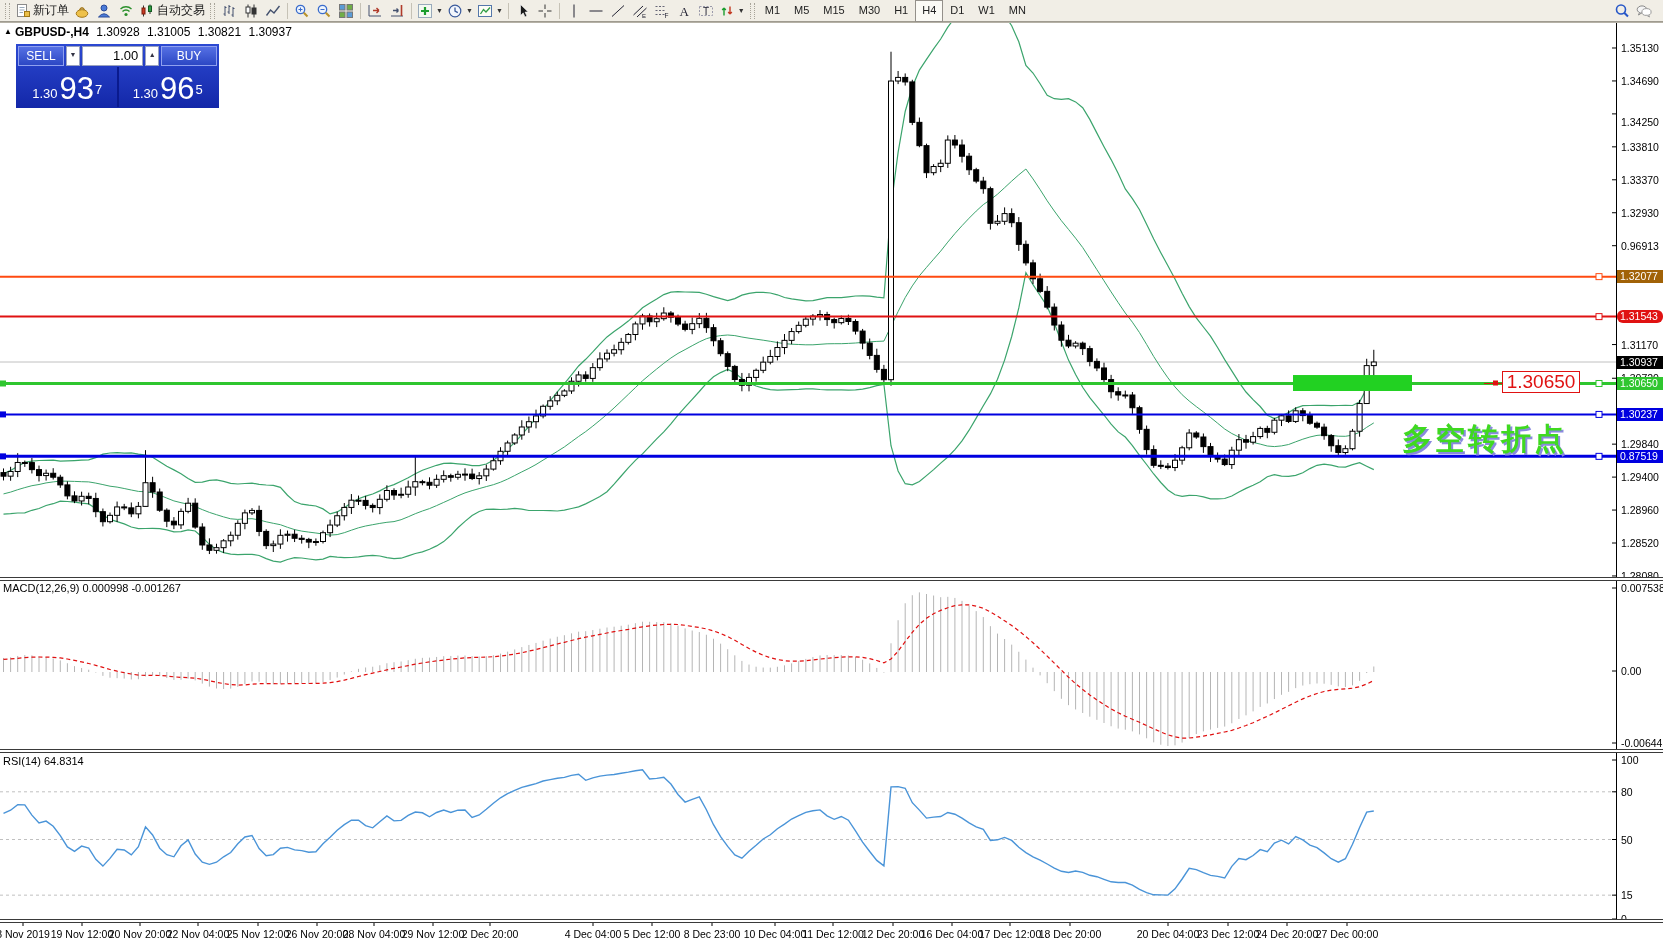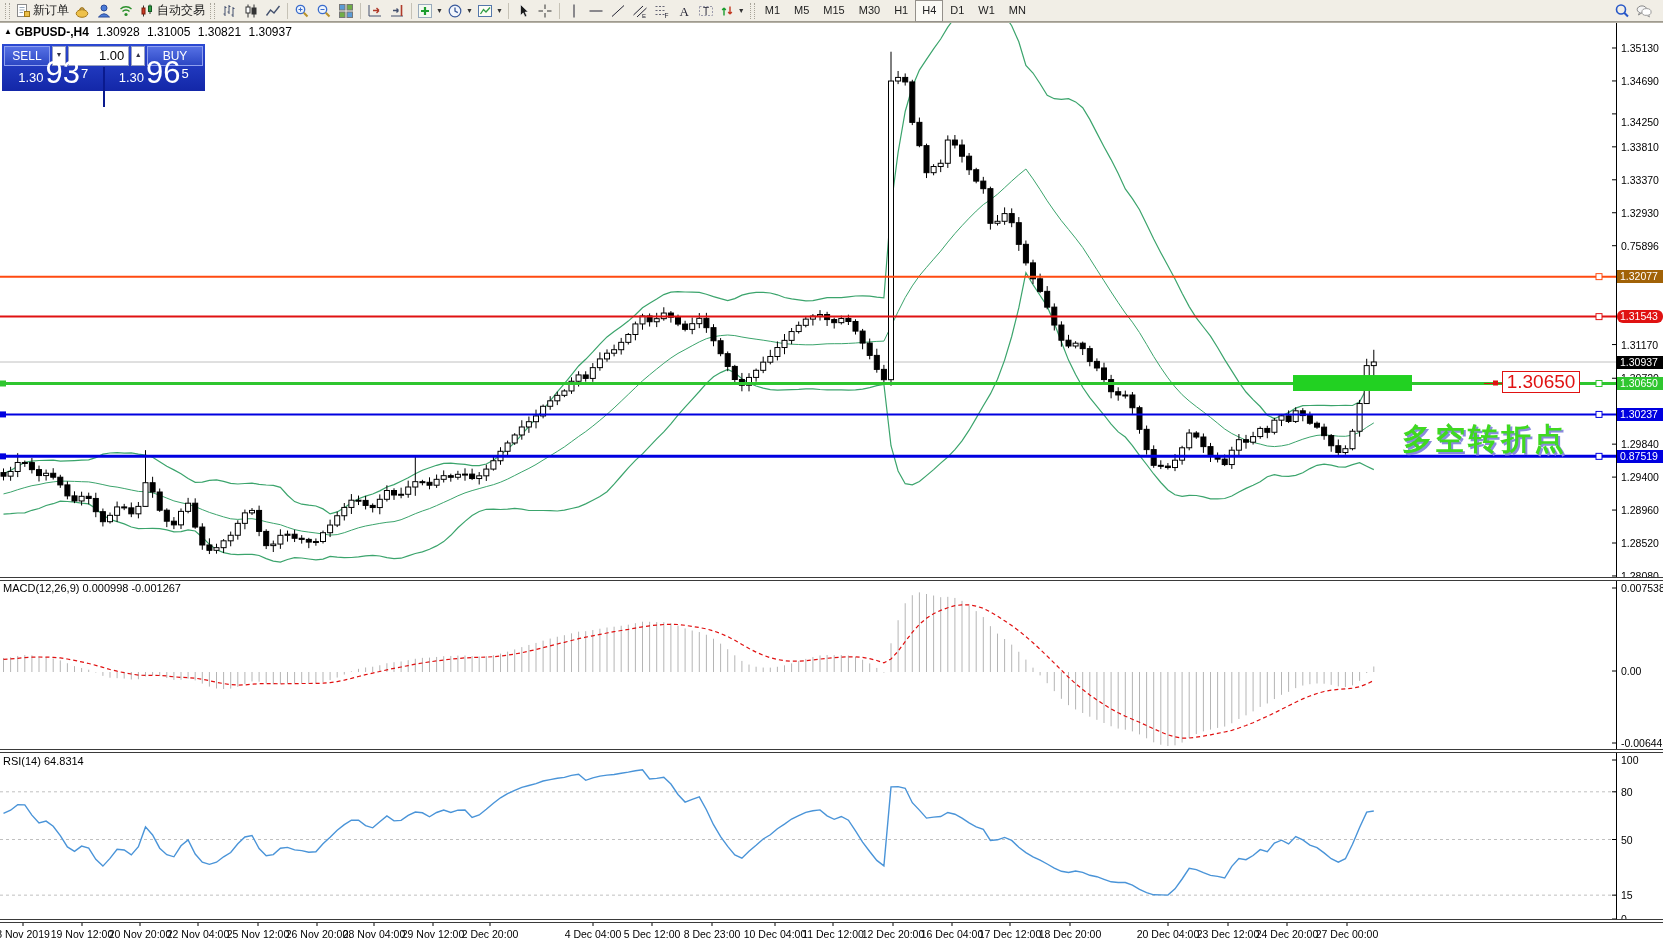--- a/index.html
+++ b/index.html
@@ -28,32 +28,32 @@
   .badge{position:absolute;left:1617px;width:46px;height:13px;color:#fff;font-size:10.5px;
          line-height:13px;padding-left:3px;box-sizing:border-box;z-index:3;white-space:nowrap}
   .tlab{position:absolute;top:928px;font-size:10.5px;color:#000;transform:translateX(-50%);z-index:2;white-space:nowrap}
   .panelsep{position:absolute;left:0;width:1663px;height:2px;border-top:1px solid #3a3a3a;
             border-bottom:1px solid #3a3a3a;background:#fff;z-index:4}
   #annotation{position:absolute;left:1402px;top:419px;font-size:30px;font-weight:bold;
               letter-spacing:3px;color:#3fd920;text-shadow:2px 2px 0 #8a8ade;z-index:2;white-space:nowrap}
   #price-label-box{position:absolute;left:1502px;top:371px;width:76px;height:20px;background:#fff;
               border:1px solid #e01212;color:#e01212;font-size:19px;line-height:20px;
               text-align:center;z-index:4}
-  #quote-panel{position:absolute;left:2px;top:44px;width:203px;height:47px;z-index:5;
+  #quote-panel{position:absolute;left:16px;top:44px;width:203px;height:64px;z-index:5;
                background:linear-gradient(#2c49d2,#1327a8);box-sizing:border-box;padding:2px}
   #qp-top{display:flex;height:20px;gap:2px}
   .qbtn{flex:0 0 auto;width:46px;background:linear-gradient(#5570e4,#2c47c4);border:1px solid #8fa0ef;
         color:#fff;font-size:12px;text-align:center;line-height:18px;box-sizing:border-box}
   .spin{width:14px;background:#fff;border:1px solid #9aa2c0;color:#334;font-size:7px;text-align:center;
         line-height:16px;box-sizing:border-box}
   #qp-vol{width:63px;background:#fff;border:1px solid #9aa2c0;font-size:13px;color:#000;
           text-align:right;padding-right:4px;line-height:17px;box-sizing:border-box}
   #qp-buy{width:56px}
   #qp-prices{display:flex;height:40px;margin-top:1px}
-  .qpx{flex:1;color:#fff;display:flex;align-items:flex-end;justify-content:center;padding-bottom:19px}
+  .qpx{flex:1;color:#fff;display:flex;align-items:flex-end;justify-content:center;padding-bottom:3px}
   .qpx .pfx{font-size:13px;margin-right:2px;line-height:20px}
   .qpx .big{font-size:31px;line-height:30px;font-weight:normal}
   .qpx .sup{font-size:13px;vertical-align:top;line-height:12px;margin-left:1px;transform:translateY(-8px);display:inline-block}
   #qp-div{width:2px;background:#0a1a8e}
 </style>
 </head>
 <body>
 
 <div id="toolbar">
     <div class="grip"></div>
@@ -1012,21 +1012,21 @@
 <div class="panelsep" style="top:749px"></div>
 <div class="panelsep" style="top:919px"></div>
 
 <div id="overlay-labels">
     <div class="alab" style="top: 41.9862px;">1.35130</div>
     <div class="alab" style="top: 74.9378px;">1.34690</div>
     <div class="alab" style="top: 107.889px; margin-top: 8px;">1.34250</div>
     <div class="alab" style="top: 140.841px;">1.33810</div>
     <div class="alab" style="top: 173.793px;">1.33370</div>
     <div class="alab" style="top: 206.744px;">1.32930</div>
-    <div class="alab" style="top: 239.696px;">0.75896</div>
+    <div class="alab" style="top: 239.696px;">0.96913</div>
     <div class="alab" style="top: 338.551px;">1.31170</div>
     <div class="alab" style="top: 372.251px;">1.30720</div>
     <div class="alab" style="top: 438.154px;">1.29840</div>
     <div class="alab" style="top: 471.106px;">1.29400</div>
     <div class="alab" style="top: 504.058px;">1.28960</div>
     <div class="alab" style="top: 537.009px;">1.28520</div>
     <div class="alab" style="top: 569.961px;">1.28080</div>
     <div class="badge" style="top: 270.125px; background: #a16207;">1.32077</div>
     <div class="badge" style="top: 310.117px; background: rgb(224, 18, 18); border-radius: 6px;">1.31543</div>
     <div class="badge" style="top: 355.5px; background: rgb(0, 0, 0);">1.30937</div>

